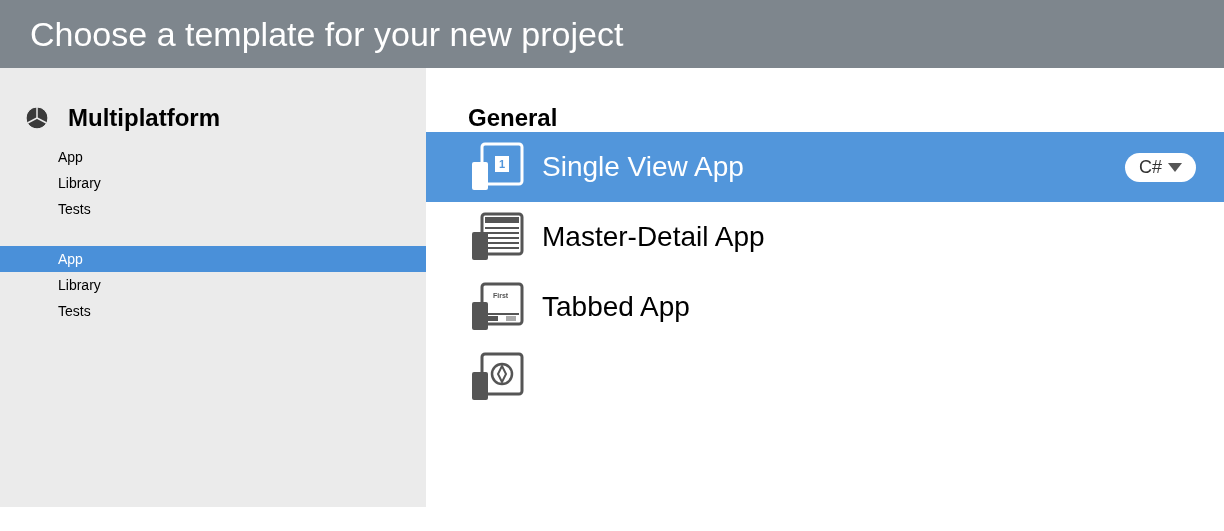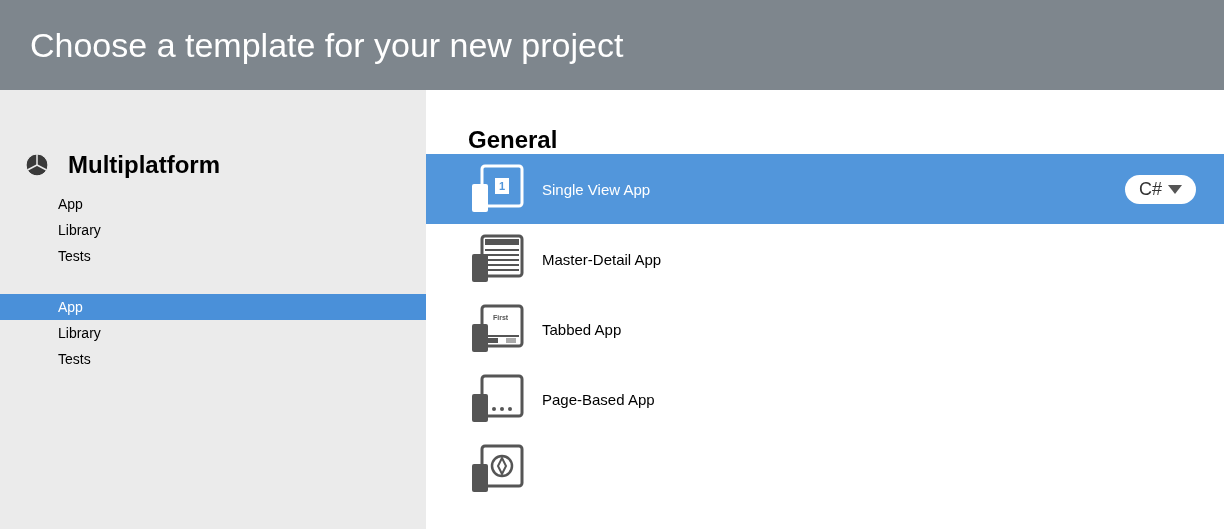--- a/index.html
+++ b/index.html
@@ -1,33 +1,33 @@
 <!DOCTYPE html>
 <html><head>
   <meta charset="utf-8">
   <style>
     * { margin: 0; padding: 0; box-sizing: border-box; }
     body { font-family: -apple-system, BlinkMacSystemFont, "Helvetica Neue", Arial, sans-serif; background: #ffffff; width: 1224px; height: 531px; overflow: hidden; }
-    .header { background: #7e868d; height: 90px; display: flex; align-items: center; padding-left: 30px; }
+    .header { background: #7e868d; height: 68px; display: flex; align-items: center; padding-left: 30px; }
     .header-title { color: #ffffff; font-size: 34px; font-weight: 400; }
     .content { display: flex; height: calc(100% - 92px); }
     .sidebar { width: 426px; background: #ebebeb; padding-top: 36px; }
-    .category { margin-bottom: 24px; margin-top: 25px; }
+    .category { margin-bottom: 24px; }
     .category-header { display: flex; align-items: center; padding: 0 24px 12px 24px; }
     .category-icon { width: 26px; height: 26px; margin-right: 18px; display: flex; align-items: center; justify-content: center; }
     .category-title { font-size: 24px; font-weight: 700; color: #000000; }
     .category-items { }
     .sidebar-item { padding: 5px 24px 5px 58px; font-size: 14px; color: #000000; cursor: pointer; }
     .sidebar-item.selected { background: #4a90d9; color: #ffffff; }
     .main { flex: 1; padding-top: 36px; }
     .section-title { font-size: 24px; font-weight: 700; color: #000000; padding-left: 42px; }
     .template-row { display: flex; align-items: center; padding: 12px 28px 12px 42px; cursor: pointer; height: 70px; }
     .template-row.selected { background: #5296db; }
     .template-icon { width: 56px; height: 50px; margin-right: 18px; display: flex; align-items: center; justify-content: center; flex-shrink: 0; }
-    .template-label { font-size: 15px; color: #000000; flex: 1; }
+    .template-label { font-size: 28px; color: #000000; flex: 1; }
     .template-row.selected .template-label { color: #ffffff; }
     .lang-badge { background: #ffffff; border-radius: 18px; padding: 4px 14px; display: flex; align-items: center; gap: 6px; font-size: 18px; color: #333; }
     .triangle-down { width: 0; height: 0; border-left: 7px solid transparent; border-right: 7px solid transparent; border-top: 9px solid #555; }
     svg { display: block; }
   </style>
 </head>
 <body>
 
 <div class="header">
   <div class="header-title">Choose a template for your new project</div>
@@ -122,32 +122,20 @@
           <text x="25" y="16" font-size="7" fill="#555" font-weight="700">First</text>
           <line x1="17" y1="32" x2="51" y2="32" stroke="#555" stroke-width="2"></line>
           <rect x="20" y="34" width="10" height="5" fill="#555"></rect>
           <rect x="38" y="34" width="10" height="5" fill="#aaa"></rect>
           <rect x="4" y="20" width="16" height="28" rx="2" fill="#555"></rect>
         </svg>
       </span>
       <span class="template-label">Tabbed App</span>
     </div>
 
-    <div class="template-row">
-      <span class="template-icon">
-        <svg width="56" height="50" viewBox="0 0 56 50">
-          <rect x="14" y="2" width="40" height="40" rx="3" fill="none" stroke="#555" stroke-width="3"></rect>
-          <circle cx="26" cy="35" r="2" fill="#555"></circle>
-          <circle cx="34" cy="35" r="2" fill="#555"></circle>
-          <circle cx="42" cy="35" r="2" fill="#555"></circle>
-          <rect x="4" y="20" width="16" height="28" rx="2" fill="#555"></rect>
-        </svg>
-      </span>
-      <span class="template-label">Page-Based App</span>
-    </div>
 
     <div class="template-row">
       <span class="template-icon">
         <svg width="56" height="50" viewBox="0 0 56 50">
           <rect x="14" y="2" width="40" height="40" rx="3" fill="none" stroke="#555" stroke-width="3"></rect>
           <circle cx="34" cy="22" r="10" fill="none" stroke="#555" stroke-width="2.5"></circle>
           <path d="M34 14 L38 22 L34 30 L30 22 Z" fill="none" stroke="#555" stroke-width="2"></path>
           <rect x="4" y="20" width="16" height="28" rx="2" fill="#555"></rect>
         </svg>
       </span>

